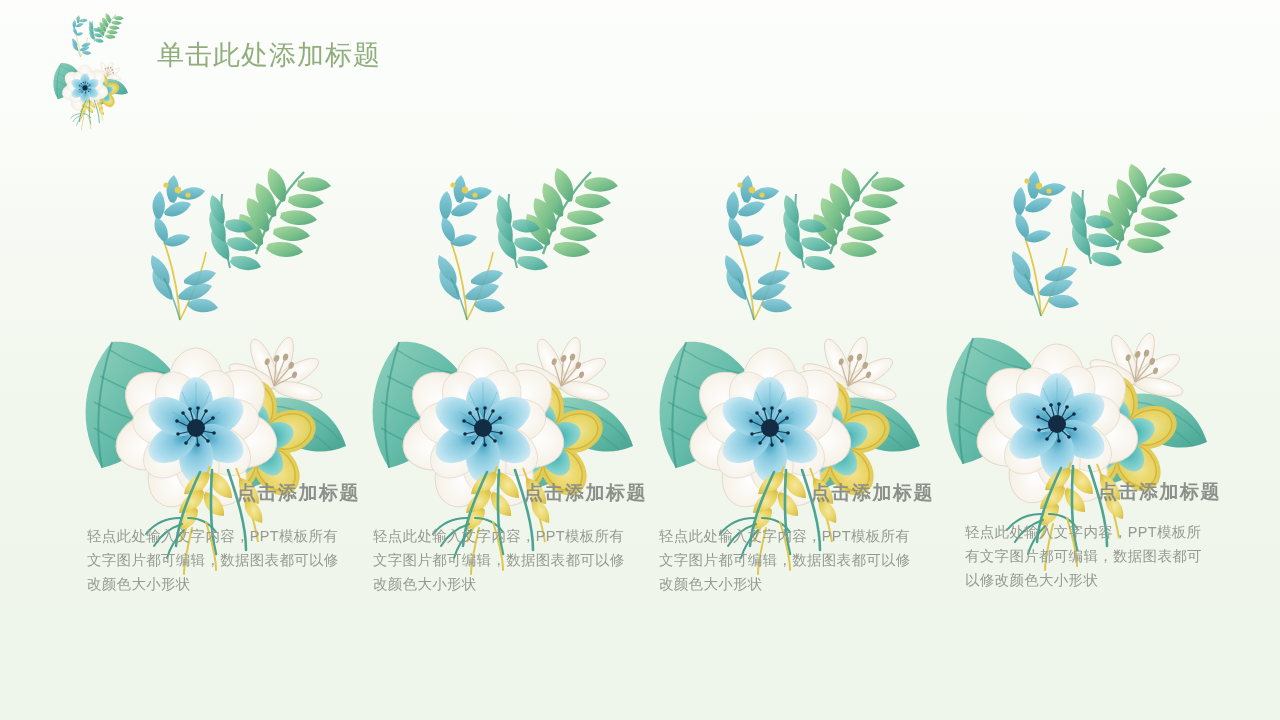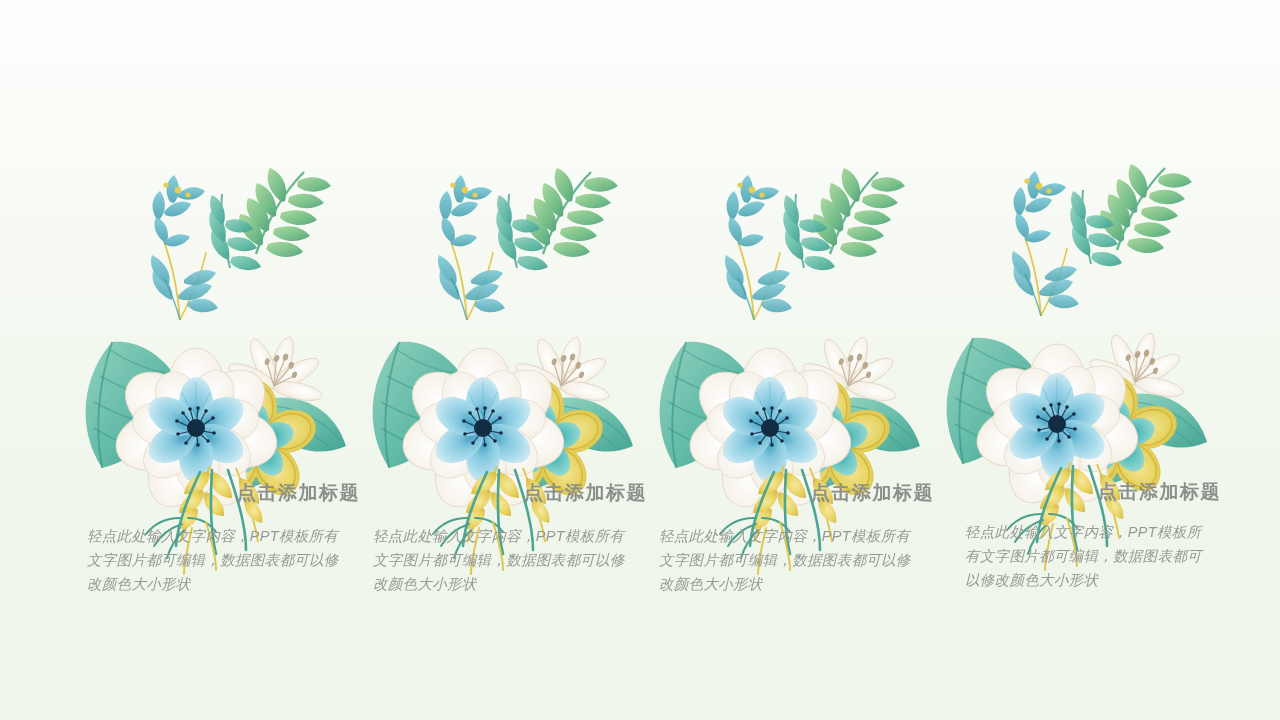--- a/index.html
+++ b/index.html
@@ -46,34 +46,43 @@
     font-size:19px; font-weight:bold; letter-spacing:1.5px;
     color:#8b918a;
     white-space:nowrap;
   }
   #col-3 .col-heading { top:329px; }
 
   .col-body {
     position:absolute; top:374px; left:27px; width:252px;
     font-size:14.5px; line-height:24px; letter-spacing:0.3px;
     color:#949a91;
-    font-style:italic;
   }
   #col-3 .col-body { top:370px; left:44px; width:240px; }
   #col-0 .col-body { left:27px; }
   #col-1 .col-body { left:26px; }
   #col-2 .col-body { left:25px; }
 
   svg { display:block; overflow:visible; }
 </style>
 </head>
 <body>
 
 <div id="slide">
 
+  <div id="header-bar">
+
+    <div id="header-logo">
+      <svg viewBox="0 0 300 320" width="86" height="104" aria-hidden="true">
+        <use href="#bouquet"></use>
+      </svg>
+    </div>
+
+    <div id="header-title">单击此处添加标题</div>
+  </div>
 
   <div class="col" id="col-0">
     <div class="col-art">
       <svg viewBox="0 0 300 320" width="300" height="320" aria-hidden="true">
           <use href="#bouquet"></use>
         </svg>
     </div>
     <div class="col-heading">点击添加标题</div>
     <div class="col-body">轻点此处输入文字内容，PPT模板所有文字图片都可编辑，数据图表都可以修改颜色大小形状</div>
   </div>

